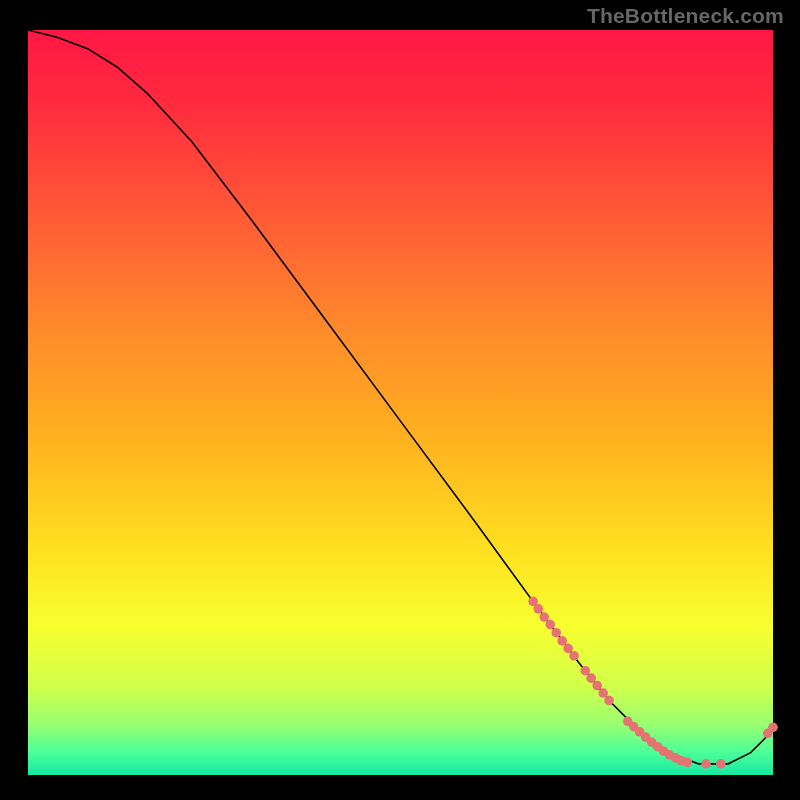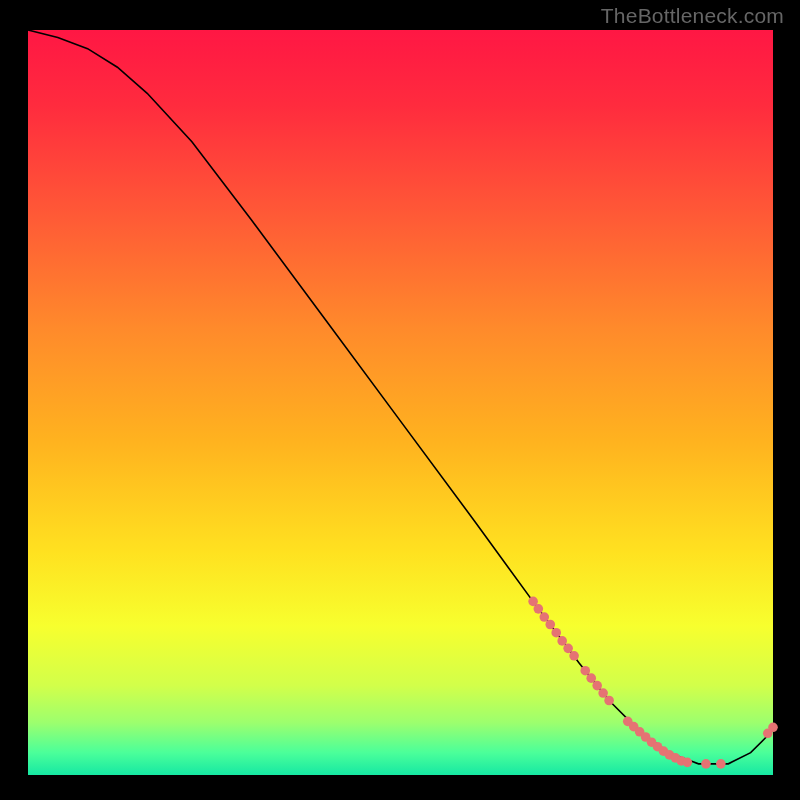--- a/index.html
+++ b/index.html
@@ -16,21 +16,21 @@
     height: 800px;
     background: #000;
     position: relative;
   }
   .watermark {
     position: absolute;
     top: 4px;
     right: 16px;
     color: #666;
     font-size: 21px;
-    font-weight: 400;
+    font-weight: 700;
     letter-spacing: 0.2px;
   }
   .plot {
     position: absolute;
     left: 28px;
     top: 30px;
     width: 745px;
     height: 745px;
   }
   .plot svg {

